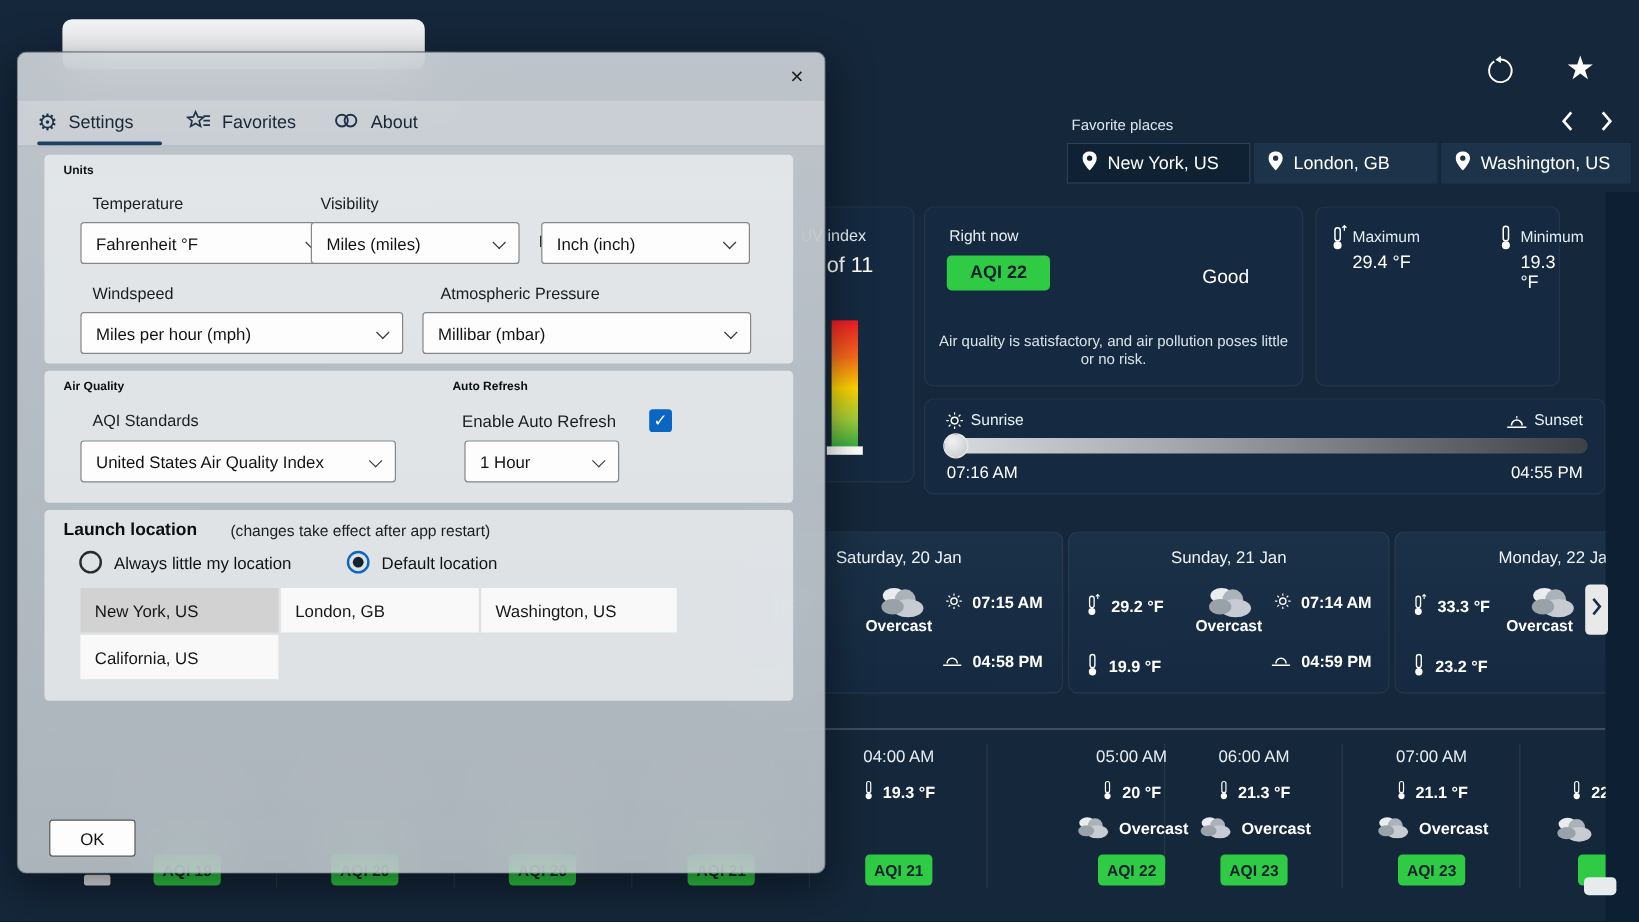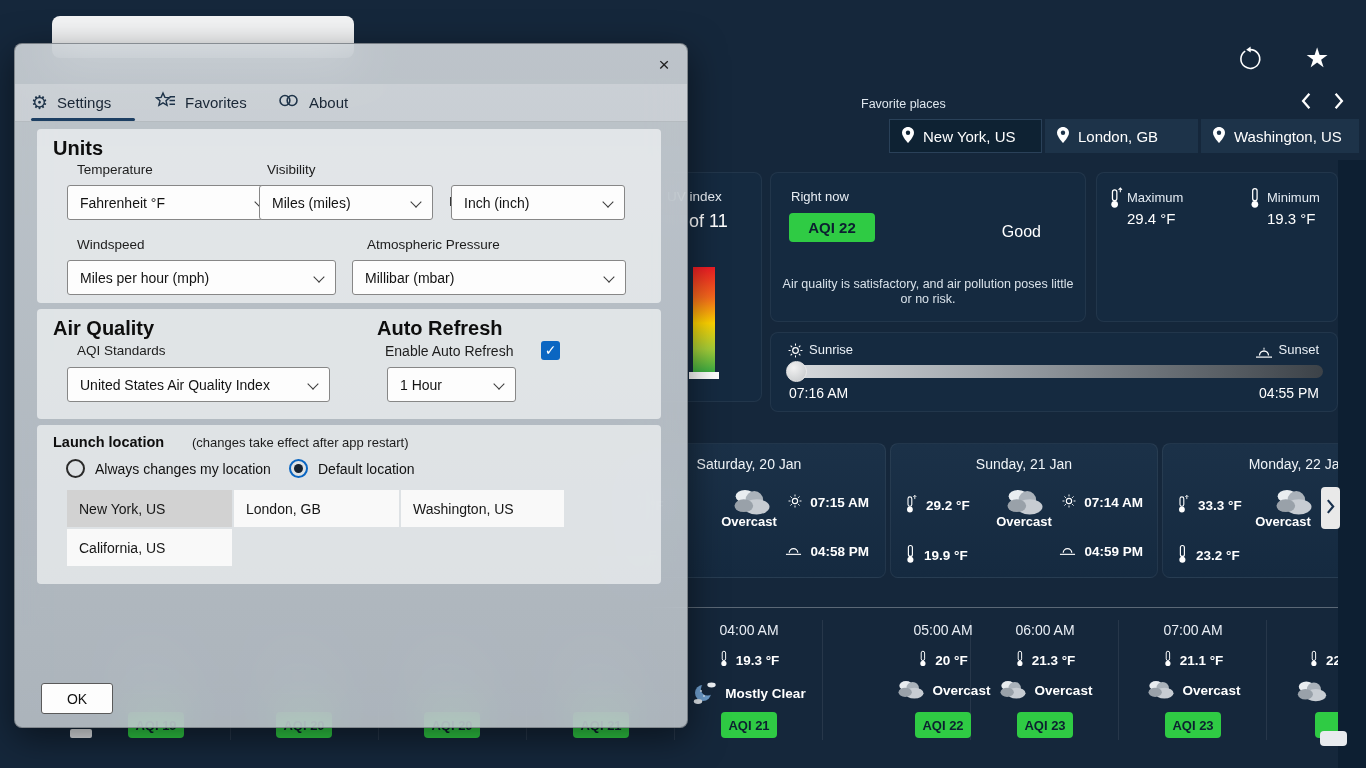--- a/index.html
+++ b/index.html
@@ -31,21 +31,21 @@
     background:linear-gradient(180deg,rgba(213,218,222,.88),rgba(201,207,212,.84));
     -webkit-backdrop-filter:blur(22px) saturate(1.1);backdrop-filter:blur(22px) saturate(1.1);
     border:1px solid rgba(40,45,50,.4);box-shadow:0 10px 36px rgba(0,0,0,.5);
     overflow:hidden;color:#141414;z-index:10;}
   .tabbar{position:absolute;left:0;top:40px;width:100%;height:37px;
     background:rgba(255,255,255,.22);border-bottom:1px solid rgba(120,128,136,.25);}
   .tab{position:absolute;top:0;height:36px;display:flex;align-items:center;gap:9px;
     font-size:15px;color:#1a2736;cursor:pointer;}
   .tabline{position:absolute;height:3px;background:#1d3f63;border-radius:2px;bottom:0;}
   .panel{position:absolute;background:rgba(250,251,252,.62);border-radius:4px;}
-  .ptitle{position:absolute;font-size:20px;font-weight:700;color:#0e0e0e;}
+  .ptitle{position:absolute;font-size:10px;font-weight:700;color:#0e0e0e;}
   .plab{position:absolute;font-size:13.5px;color:#1d1d1d;}
   .dd{position:absolute;height:35px;background:#fdfdfd;border:1px solid #878787;border-radius:3px;
     display:flex;align-items:center;padding:0 28px 0 12px;font-size:14px;color:#131313;
     box-sizing:border-box;cursor:pointer;}
   .dd .chev{position:absolute;right:12px;top:12px;width:7px;height:7px;
     border-right:1.5px solid #3c3c3c;border-bottom:1.5px solid #3c3c3c;transform:rotate(45deg);}
   .radio{position:absolute;width:19px;height:19px;border:2px solid #2a2a2a;border-radius:50%;
     box-sizing:border-box;background:transparent;cursor:pointer;}
   .radio.selected{border-color:#0b66c2;}
   .radio.selected::after{content:"";position:absolute;inset:3px;background:#17222f;border-radius:50%;}
@@ -72,21 +72,21 @@
         <svg width="26" height="26" viewBox="0 0 26 26">
             <path d="M8.2 5.1A9.4 9.4 0 1 0 13 3.6" fill="none" stroke="#fff" stroke-width="1.6"></path>
             <path d="M13.6 0.4l-4.4 3.3 4.6 2.8z" fill="#fff"></path>
           </svg>
       </span>
     </div>
     <div class="abs" style="left:1303px;top:42px;width:28px;height:30px;font-size:27px;color:#fff;text-align:center;">
       <span>★</span>
     </div>
 
-    <div class="abs smalllab" style="left:861px;top:97px;">Favorite places</div>
+    <div class="abs smalllab" style="left:893px;top:97px;">Favorite places</div>
     <div class="abs" style="left:1299px;top:92px;width:24px;height:24px;">
       <span><svg width="14" height="18" viewBox="0 0 10 16">
             <path d="M8 1.5L2.4 8 8 14.5" stroke="#fff" stroke-width="2" fill="none"></path>
           </svg></span>
     </div>
     <div class="abs" style="left:1332px;top:92px;width:24px;height:24px;">
       <span><svg width="14" height="18" viewBox="0 0 10 16">
             <path d="M2 1.5L7.6 8 2 14.5" stroke="#fff" stroke-width="2" fill="none"></path>
           </svg></span>
     </div>
@@ -121,21 +121,21 @@
       <div class="abs" style="left:50px;top:199px;width:30px;height:7px;background:#fff;"></div>
     </div>
 
     <div class="card" style="left:770px;top:172px;width:316px;height:150px;">
       <div class="abs" style="left:20px;top:16px;font-size:13px;color:#e8eef4;">Right now</div>
       <div class="aqi-badge" style="left:18px;top:40px;width:86px;height:29px;font-size:15px;">AQI 22</div>
       <div class="abs" style="right:44px;top:50px;font-size:16px;color:#fff;">Good</div>
       <div class="abs" style="left:10px;right:10px;top:104px;text-align:center;font-size:12.5px;line-height:15px;color:#d9e2ea;">Air quality is satisfactory, and air pollution poses little or no risk.</div>
     </div>
 
-    <div class="card" style="left:1096px;top:172px;width:242px;height:150px;">
+    <div class="card" style="left:1096px;top:172px;width:204px;height:150px;">
       <span class="abs" style="left:12px;top:14px;">
         <svg width="15" height="22" viewBox="0 0 13 19">
             <rect x="3" y="2.4" width="3.8" height="9.4" rx="1.9" fill="none" stroke="#fff" stroke-width="1.1"></rect>
             <circle cx="4.9" cy="15" r="2.9" fill="#fff"></circle>
             <path d="M9.8 4.6V1M8.3 2.4L9.8 0.9l1.5 1.5" fill="none" stroke="#fff" stroke-width="0.9"></path>
           </svg>
       </span>
       <div class="abs" style="left:30px;top:17px;font-size:13px;color:#e4ebf2;">Maximum</div>
       <div class="abs" style="left:30px;top:37px;font-size:15px;color:#fff;">29.4 °F</div>
       <span class="abs" style="left:152px;top:14px;">
@@ -345,31 +345,20 @@
 
     <div class="hcol" style="left:675px;">
       <div class="h-time">04:00 AM</div>
       <div class="h-temp">
           <span><svg width="10" height="17" viewBox="0 0 10 19">
               <rect x="3" y="1.4" width="3.8" height="10.4" rx="1.9" fill="none" stroke="#fff" stroke-width="1.1"></rect>
               <circle cx="4.9" cy="15" r="2.9" fill="#fff"></circle>
             </svg></span>
           <span>19.3 °F</span>
         </div>
-      <div class="h-cond">
-          <span><svg width="26" height="26" viewBox="0 0 26 26">
-              <circle cx="11" cy="14" r="8" fill="#6f9fce"></circle>
-              <circle cx="15.5" cy="10" r="6.6" fill="#15273b"></circle>
-              <circle cx="9" cy="12" r="0.9" fill="#dce8f4"></circle>
-              <circle cx="12" cy="17" r="0.9" fill="#dce8f4"></circle>
-              <ellipse cx="19.5" cy="6" rx="4.2" ry="2.4" fill="#f2f5f8"></ellipse>
-              <ellipse cx="6" cy="22.5" rx="4.2" ry="2.4" fill="#dfe5ea"></ellipse>
-            </svg></span>
-          <span>Mostly Clear</span>
-        </div>
       <div class="aqi-badge" style="left:46px;top:95px;width:56px;height:26px;">AQI 21</div>
     </div>
 
     <div class="hcol" style="left:869px;">
       <div class="h-time">05:00 AM</div>
       <div class="h-temp">
           <span><svg width="10" height="17" viewBox="0 0 10 19">
               <rect x="3" y="1.4" width="3.8" height="10.4" rx="1.9" fill="none" stroke="#fff" stroke-width="1.1"></rect>
               <circle cx="4.9" cy="15" r="2.9" fill="#fff"></circle>
             </svg></span>
@@ -540,21 +529,21 @@
       <div class="dd" style="left:350px;top:58px;width:129px;">
         <span>1 Hour</span>
         <span class="chev"></span>
       </div>
     </div>
 
     <div class="panel" style="left:22px;top:381px;width:624px;height:159px;">
       <div class="ptitle" style="left:16px;top:9px;font-size:14.5px;">Launch location</div>
       <div class="plab" style="left:155px;top:10px;font-size:13px;">(changes take effect after app restart)</div>
       <div class="radio" style="left:29px;top:34px;"></div>
-      <div class="rlab" style="left:58px;top:36px;">Always changes my location</div>
+      <div class="rlab" style="left:58px;top:36px;">Always little my location</div>
       <div class="radio selected" style="left:252px;top:34px;"></div>
       <div class="rlab" style="left:281px;top:36px;">Default location</div>
       <div class="locbtn sel" style="left:30px;top:65px;width:165px;">
         <span>New York, US</span>
       </div>
       <div class="locbtn" style="left:197px;top:65px;width:165px;">
         <span>London, GB</span>
       </div>
       <div class="locbtn" style="left:364px;top:65px;width:163px;">
         <span>Washington, US</span>

